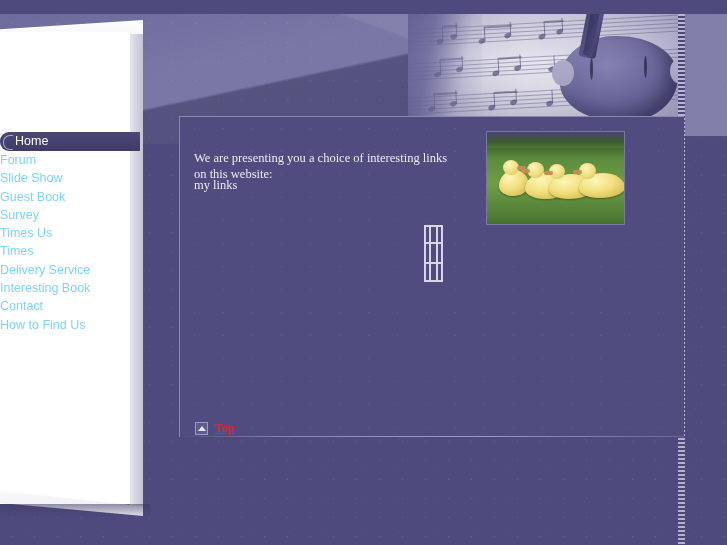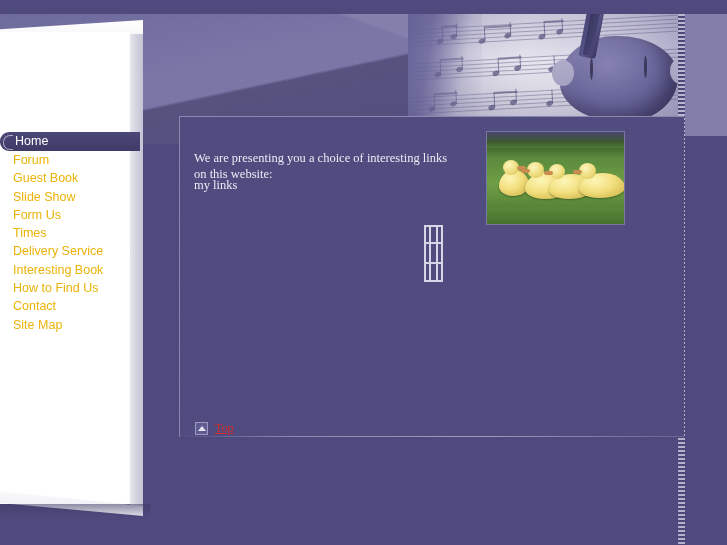--- a/index.html
+++ b/index.html
@@ -116,21 +116,21 @@
   }
   .panel-shadow{
     position:absolute;left:0;top:484px;width:160px;height:14px;
     background:linear-gradient(180deg, rgba(60,57,98,.55), rgba(60,57,98,0));
   }
 
   
   .nav{position:absolute;left:0;top:118px;width:150px;}
   .nav-item{
     position:relative;height:18.3px;line-height:18.3px;
-    padding-left:13px;font-size:12.5px;color:#eab308;white-space:nowrap;cursor:pointer;
+    font-size:12.5px;color:#7dd3fc;white-space:nowrap;cursor:pointer;
   }
   .nav-item.active{
     background:linear-gradient(180deg,#4b4878,#3e3b68);
     color:#ffffff;border-radius:9px 0 0 9px;width:140px;padding-left:15px;
     box-sizing:border-box;height:19px;line-height:19px;
   }
   .nav-item.active::before{
     content:"";position:absolute;left:3px;top:3px;width:9px;height:13px;
     border:1px solid rgba(255,255,255,.55);border-right:none;border-radius:7px 0 0 7px;
   }
@@ -204,21 +204,21 @@
     width:13px;height:13px;box-sizing:border-box;
     border:1px solid #9c9ac0;background:#5f5c90;
     display:flex;align-items:center;justify-content:center;cursor:pointer;
   }
   .top-icon i{
     display:block;width:0;height:0;border-left:4px solid transparent;border-right:4px solid transparent;
     border-bottom:5px solid #e6e4f2;
   }
   .top-label{
     font-family:"Liberation Serif", serif;font-size:12px;color:#d92b2b;
-    text-decoration:underline;cursor:pointer;
+    text-decoration:underline;cursor:pointer;font-weight:bold;
   }
 </style>
 </head>
 <body>
 
 <div id="stage">
 
   <div class="bg-base"></div>
   <div class="bg-lightband"></div>
   <div class="bg-diag"></div>
@@ -311,29 +311,29 @@
     <div class="panel-top"></div>
     <div class="panel-face"></div>
     <div class="panel-edge"></div>
     <div class="panel-bottom"></div>
     <div class="panel-shadow"></div>
   </div>
 
   <nav class="nav">
     <div class="nav-item active"><span>Home</span></div>
     <div class="nav-item"><span>Forum</span></div>
+    <div class="nav-item"><span>Slide Show</span></div>
     <div class="nav-item"><span>Guest Book</span></div>
-    <div class="nav-item"><span>Slide Show</span></div>
-    <div class="nav-item"><span>Form Us</span></div>
+    <div class="nav-item"><span>Survey</span></div>
+    <div class="nav-item"><span>Times Us</span></div>
     <div class="nav-item"><span>Times</span></div>
     <div class="nav-item"><span>Delivery Service</span></div>
     <div class="nav-item"><span>Interesting Book</span></div>
+    <div class="nav-item"><span>Contact</span></div>
     <div class="nav-item"><span>How to Find Us</span></div>
-    <div class="nav-item"><span>Contact</span></div>
-    <div class="nav-item"><span>Site Map</span></div>
   </nav>
 
   <main class="content">
     <div class="content-noise"></div>
 
     <p class="body-text">We are presenting you a choice of interesting links on this website:</p>
     <a class="my-link">my links</a>
 
     <div class="duck-photo">
       <div class="duck-topband"></div>

